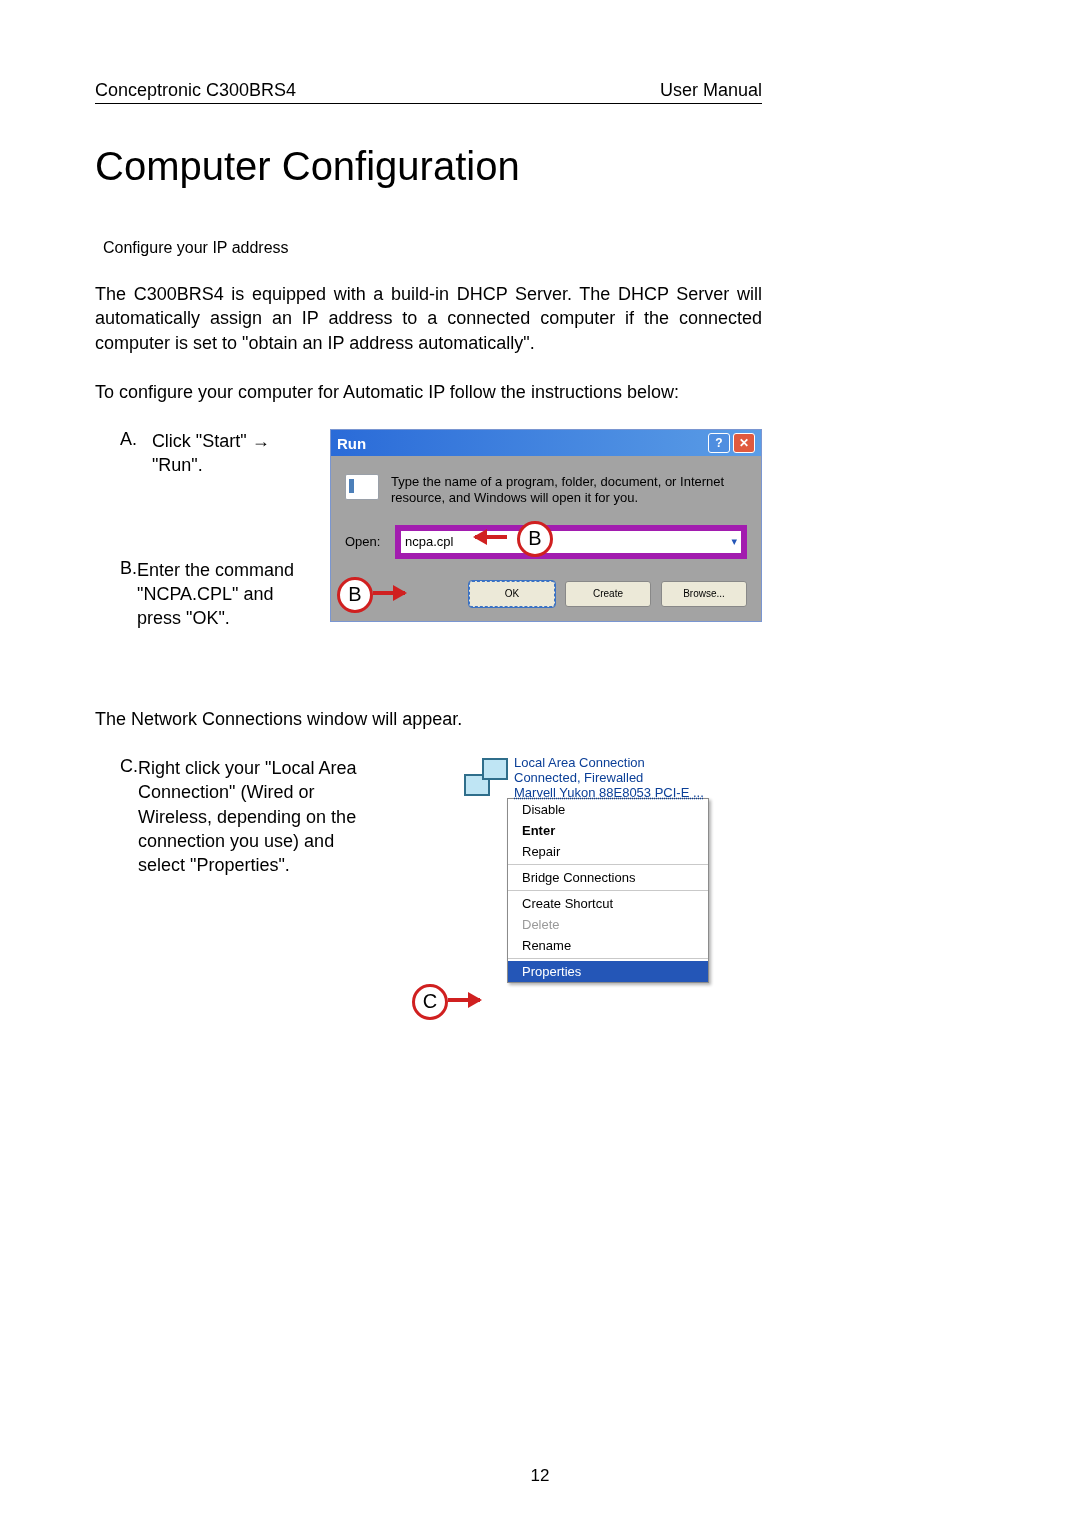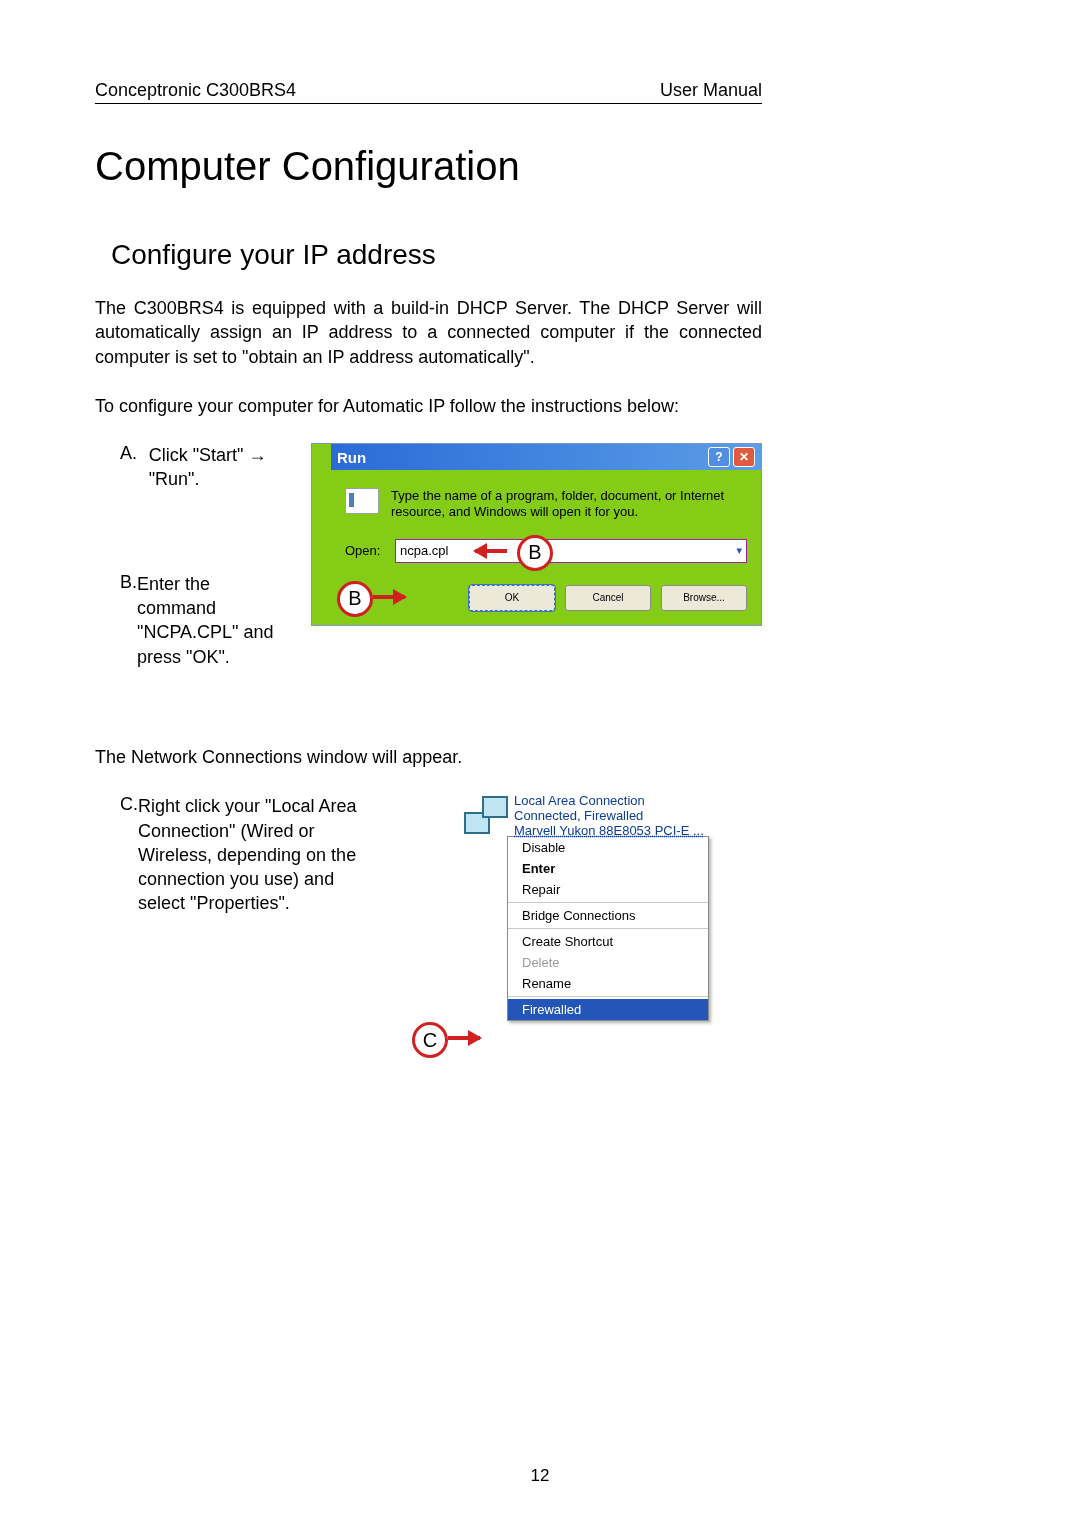--- a/index.html
+++ b/index.html
@@ -23,23 +23,23 @@
     font-size: 18px;
     border-bottom: 1.5px solid #000;
     padding-bottom: 2px;
   }
   h1.title {
     font-size: 40px;
     font-weight: normal;
     margin: 40px 0 50px 0;
   }
   h2.subtitle {
-    font-size: 28px;
+    font-size: 16px;
     font-weight: normal;
-    margin: 0 0 25px 16px;
+    margin: 0 0 25px 8px;
   }
   p.body {
     font-size: 18px;
     line-height: 1.35;
     margin: 0 0 25px 0;
     text-align: justify;
   }
   .step-row {
     display: flex;
     align-items: flex-start;
@@ -64,26 +64,25 @@
     width: 360px;
   }
   .two-col .right {
     flex: 1;
   }
 
   
   .run-dialog {
     width: 430px;
     border: 1px solid #7a96d1;
-    background: #84cc16;
+    background: #a3a3a3;
     font-family: Tahoma, Arial, sans-serif;
     font-size: 13px;
     color: #000;
     margin-left: auto;
-    padding-left: 19px;
   }
   .run-title {
     background: linear-gradient(to right, #2a6bd8, #5b9de6);
     color: #fff;
     font-weight: bold;
     padding: 3px 6px;
     display: flex;
     justify-content: space-between;
     align-items: center;
     font-size: 15px;
@@ -137,21 +136,21 @@
   }
   .open-row {
     display: flex;
     align-items: center;
     gap: 10px;
     position: relative;
   }
   .open-label { width: 40px; }
   .open-input {
     flex: 1;
-    border: 1px solid #a21caf;
+    border: 6px solid #a21caf;
     background: #fff;
     height: 20px;
     padding: 1px 4px;
     font-size: 13px;
     font-family: Tahoma, Arial;
     display: flex;
     align-items: center;
     justify-content: space-between;
   }
   .dd-arrow {
@@ -354,21 +353,21 @@
               <span>ncpa.cpl</span>
               <span class="dd-arrow">▾</span>
             </div>
             <div class="arrow-left" style="left:130px; top:10px;"></div>
             <div class="callout" style="left:172px; top:-4px;">B</div>
           </div>
           <div class="run-buttons c-wrap">
             <div class="callout" style="left:-8px; top:-4px;">B</div>
             <div class="arrow-right" style="left:28px; top:10px;"></div>
             <div class="win-btn default">OK</div>
-            <div class="win-btn">Cancel</div>
+            <div class="win-btn">Create</div>
             <div class="win-btn">Browse...</div>
           </div>
         </div>
       </div>
     </div>
   </div>
 
   <p class="body" style="margin-top:66px">The Network Connections window will appear.</p>
 
   <div class="two-col" style="margin-top:20px">
@@ -395,21 +394,21 @@
           <div class="mi">Disable</div>
           <div class="mi bold">Enter</div>
           <div class="mi">Repair</div>
           <div class="sep"></div>
           <div class="mi">Bridge Connections</div>
           <div class="sep"></div>
           <div class="mi">Create Shortcut</div>
           <div class="mi disabled">Delete</div>
           <div class="mi">Rename</div>
           <div class="sep"></div>
-          <div class="mi sel">Firewalled</div>
+          <div class="mi sel">Properties</div>
         </div>
 
         <div class="callout" style="left:10px; top:228px;">C</div>
         <div class="arrow-right" style="left:46px; top:242px;"></div>
 
       </div>
     </div>
   </div>
 
   <div class="pagenum">12</div>

